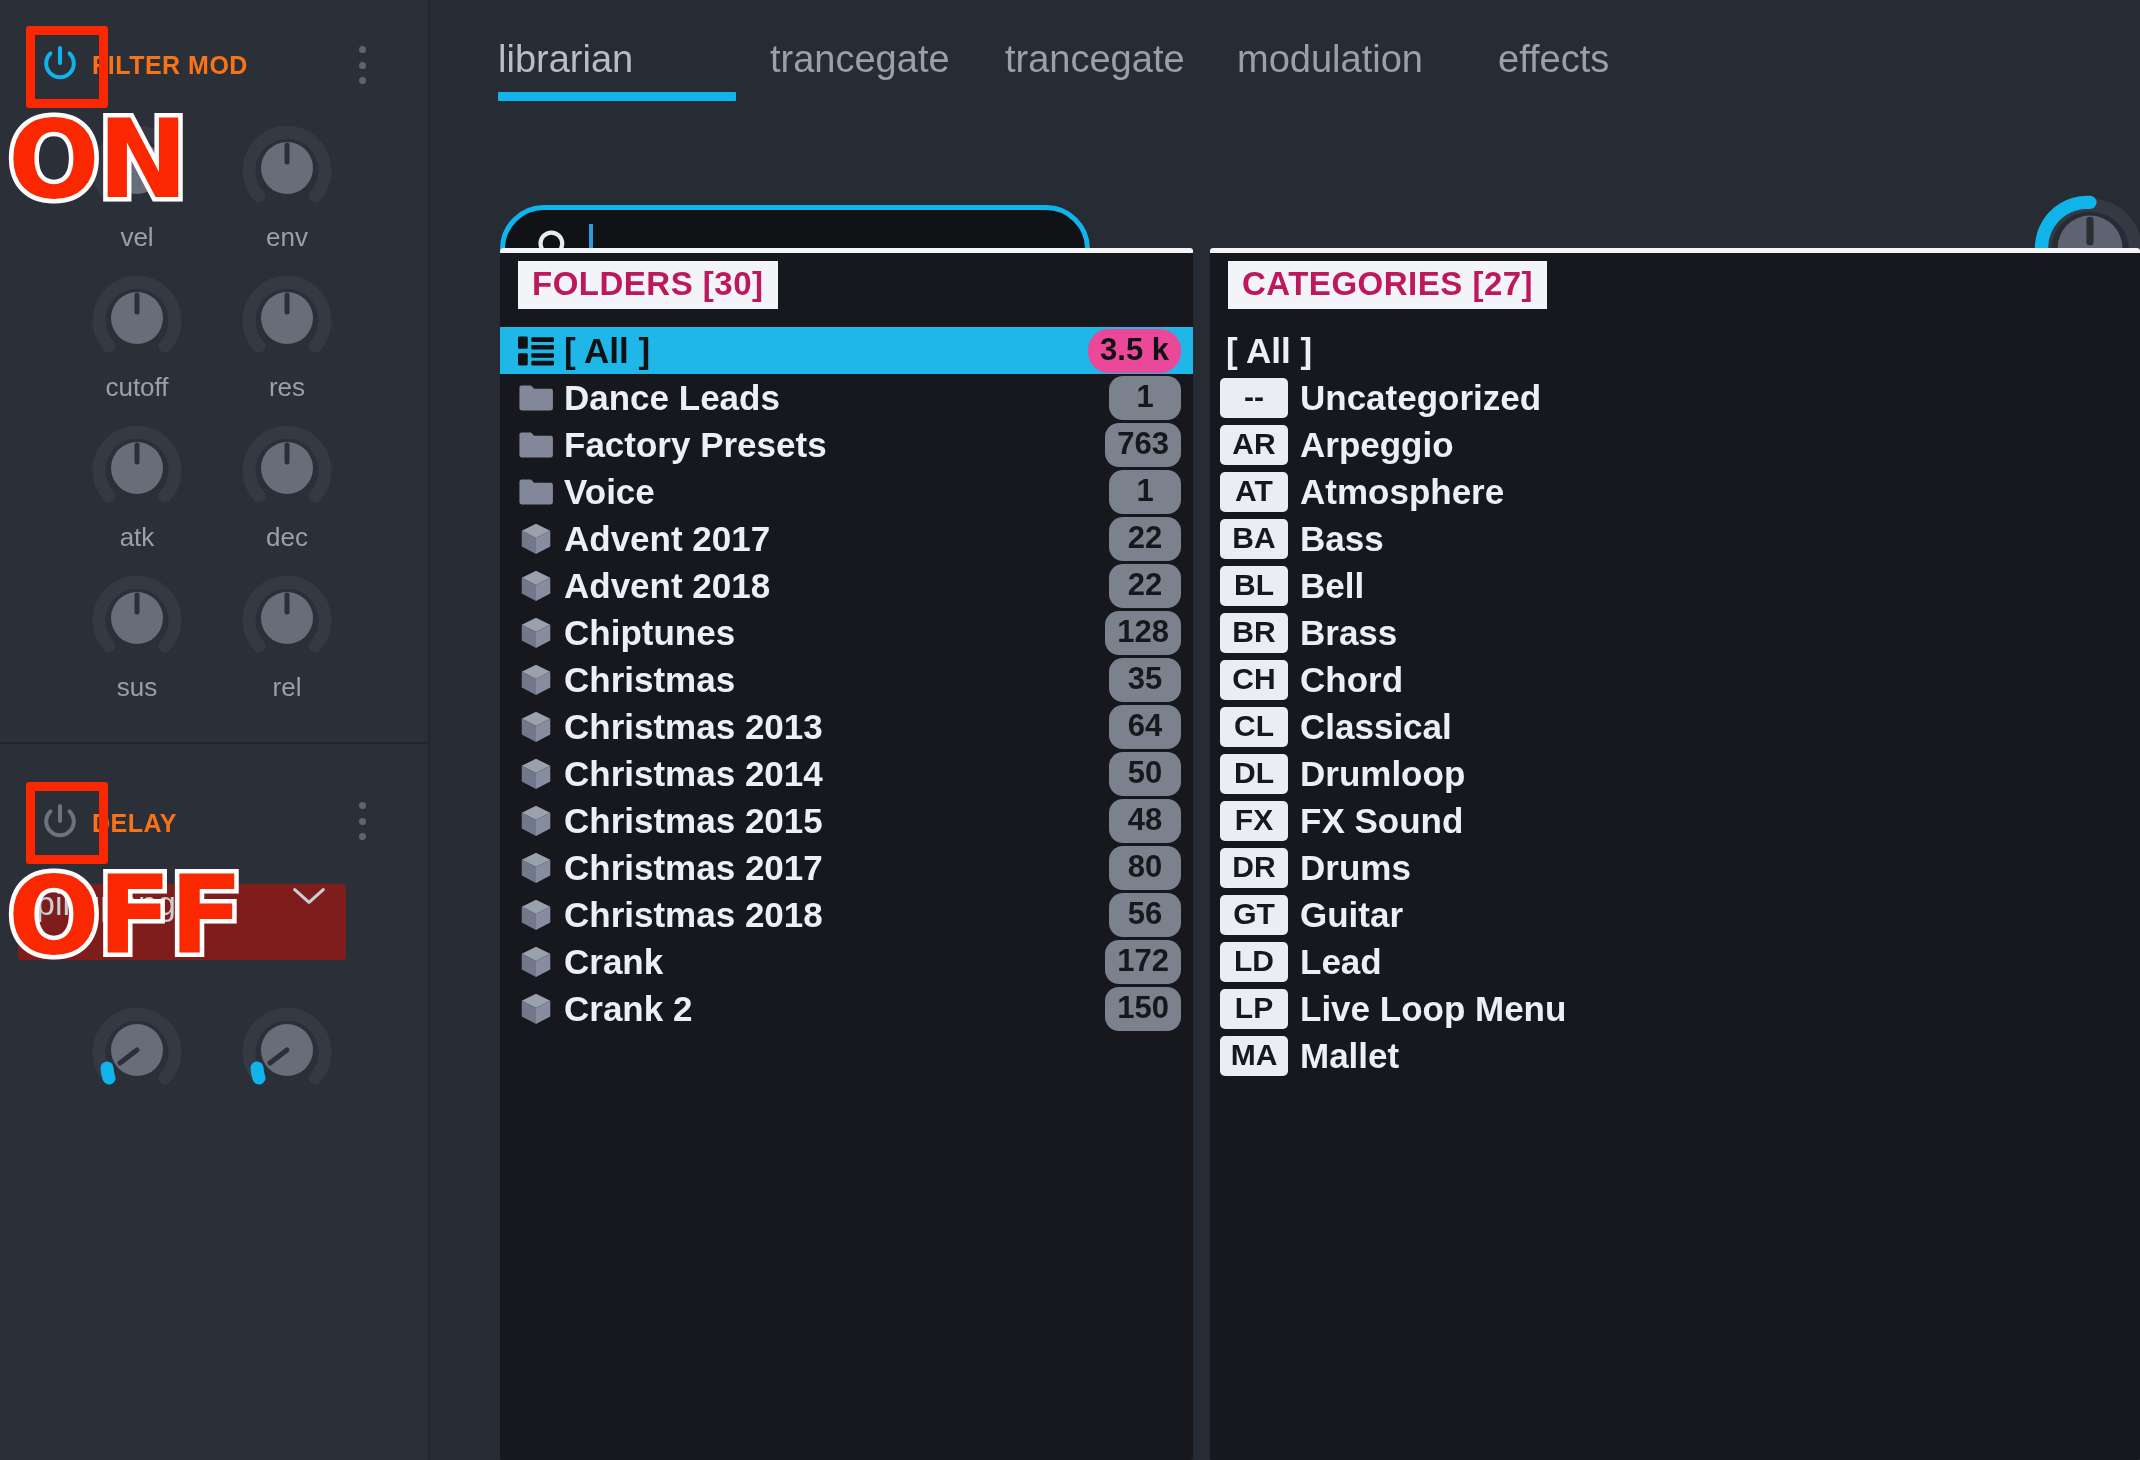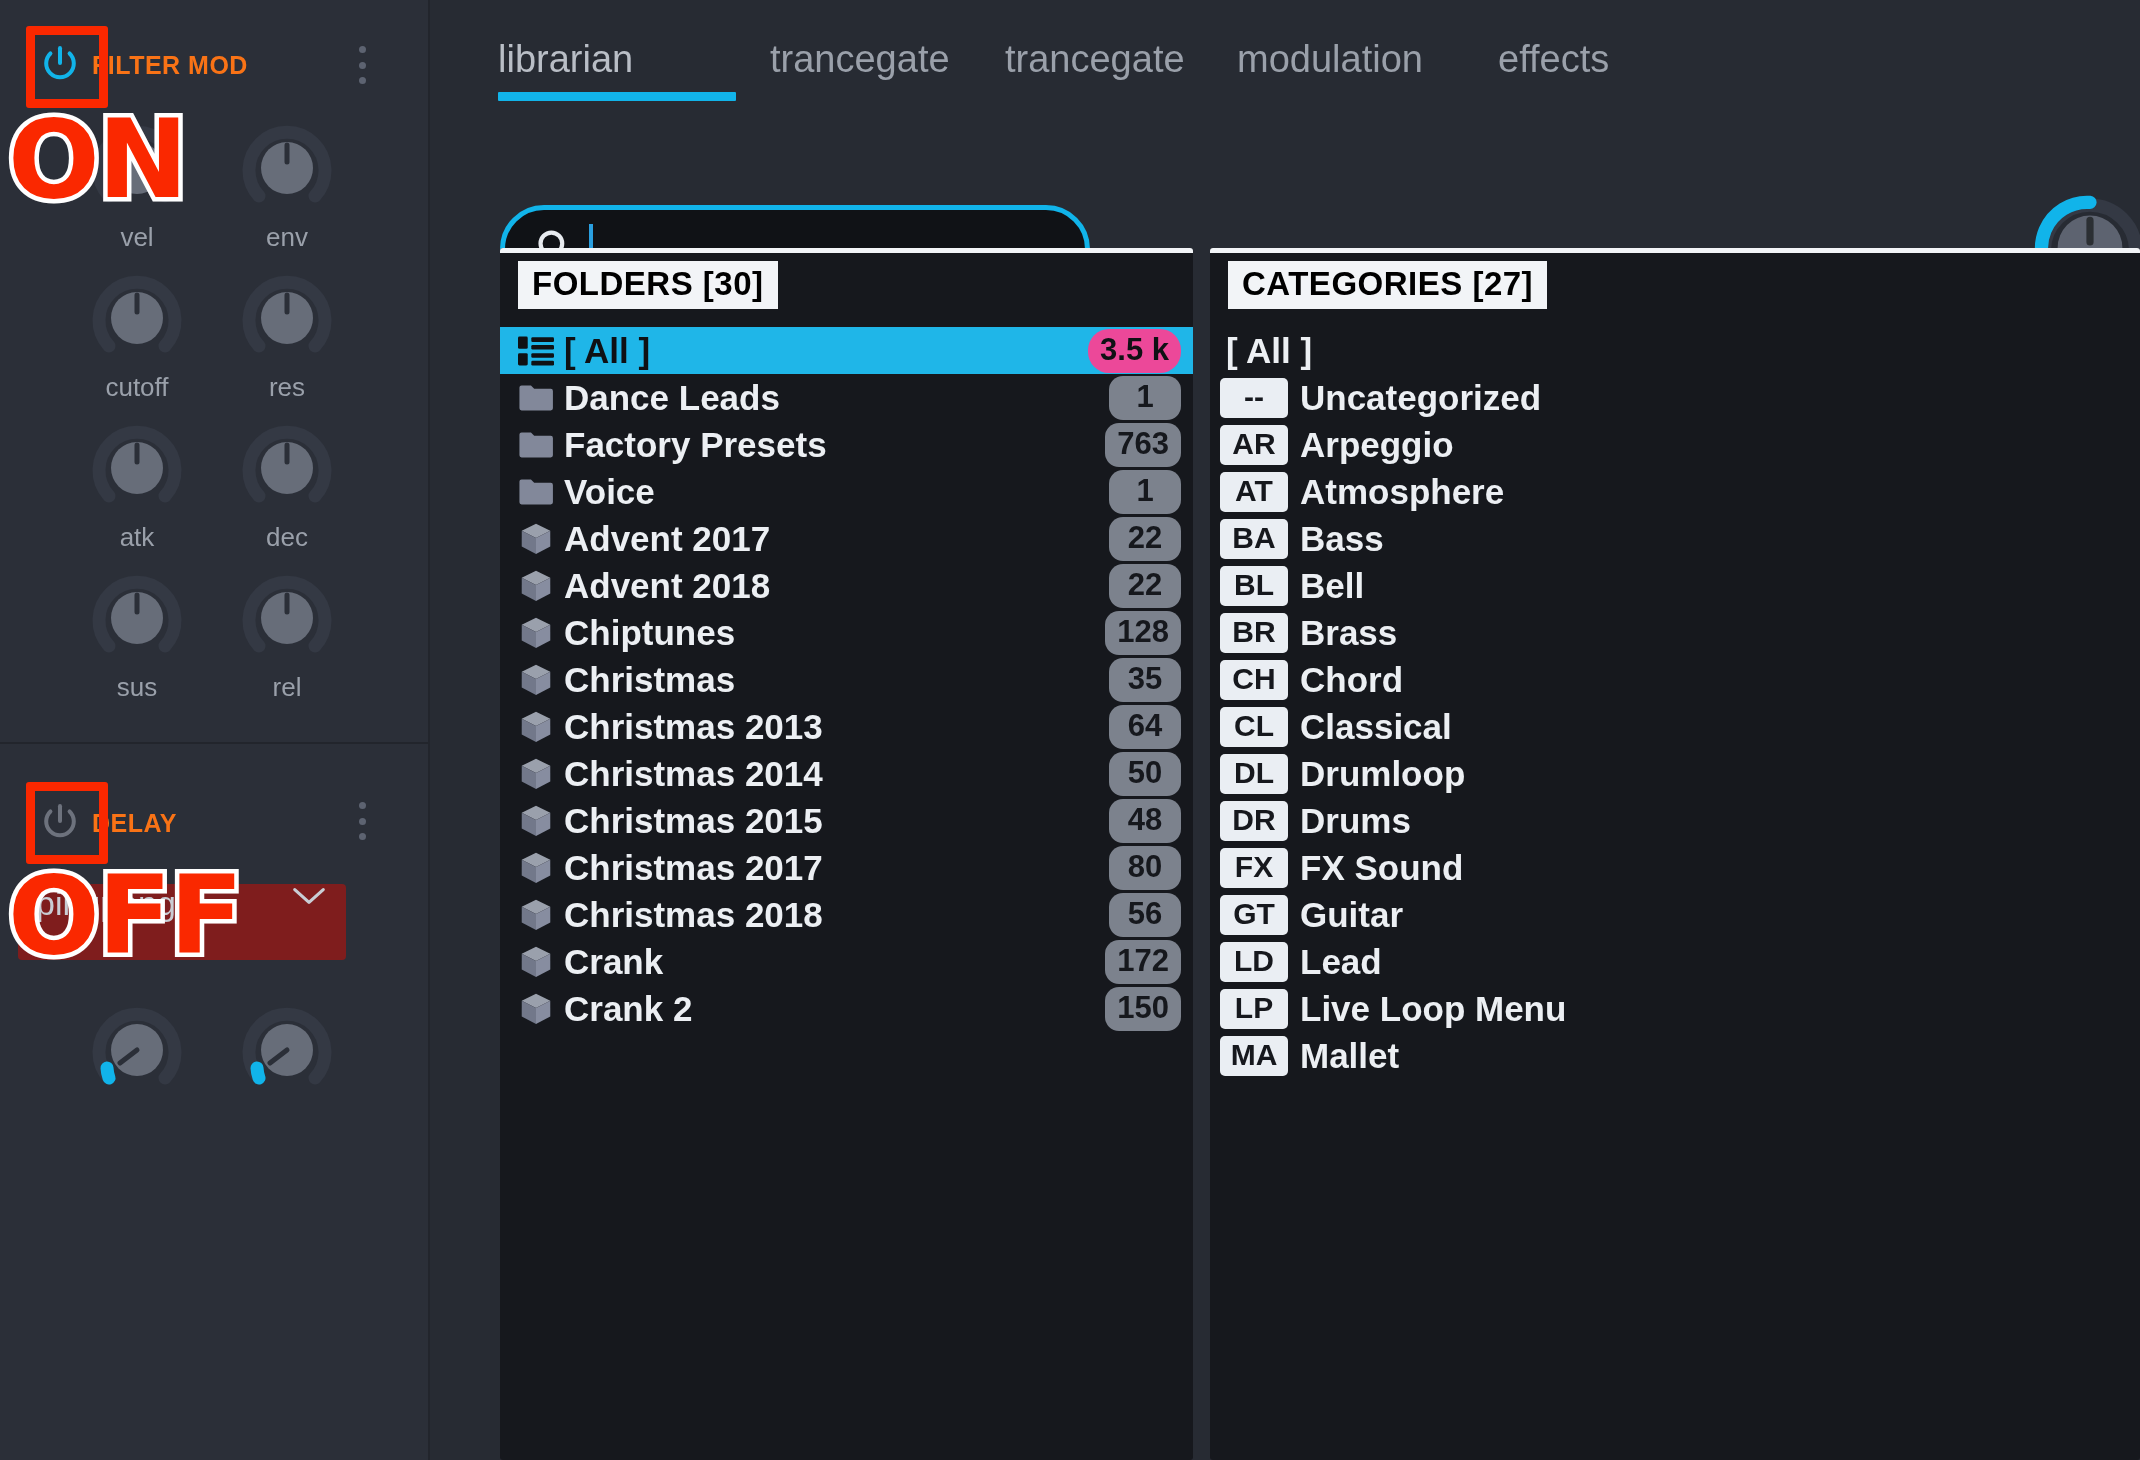--- a/index.html
+++ b/index.html
@@ -146,21 +146,21 @@
     overflow: hidden;
   }
   .panel-header {
     position: relative;
     height: 74px;
     border-top: 5px solid #f2f4f7;
   }
   .panel-chip {
     position: absolute; left: 18px; top: 8px;
     background: #f2f4f7;
-    color: #000000;
+    color: #be185d;
     font-size: 33px; font-weight: bold;
     padding: 4px 14px 6px 14px;
     letter-spacing: 0.5px;
     white-space: nowrap;
   }
   .list { position: absolute; left: 0; right: 0; top: 79px; bottom: 0; overflow: hidden; }
 
   .row {
     display: flex; align-items: center;
     height: 47px;
@@ -611,28 +611,28 @@
         </div>
         <div class="cat-row">
           <span class="cat-tag">CL</span>
           <span class="cat-label">Classical</span>
         </div>
         <div class="cat-row">
           <span class="cat-tag">DL</span>
           <span class="cat-label">Drumloop</span>
         </div>
         <div class="cat-row">
+          <span class="cat-tag">FX</span>
+          <span class="cat-label">FX Sound</span>
+        </div>
+        <div class="cat-row">
           <span class="cat-tag">DR</span>
           <span class="cat-label">Drums</span>
         </div>
         <div class="cat-row">
-          <span class="cat-tag">FX</span>
-          <span class="cat-label">FX Sound</span>
-        </div>
-        <div class="cat-row">
           <span class="cat-tag">GT</span>
           <span class="cat-label">Guitar</span>
         </div>
         <div class="cat-row">
           <span class="cat-tag">LD</span>
           <span class="cat-label">Lead</span>
         </div>
         <div class="cat-row">
           <span class="cat-tag">LP</span>
           <span class="cat-label">Live Loop Menu</span>

